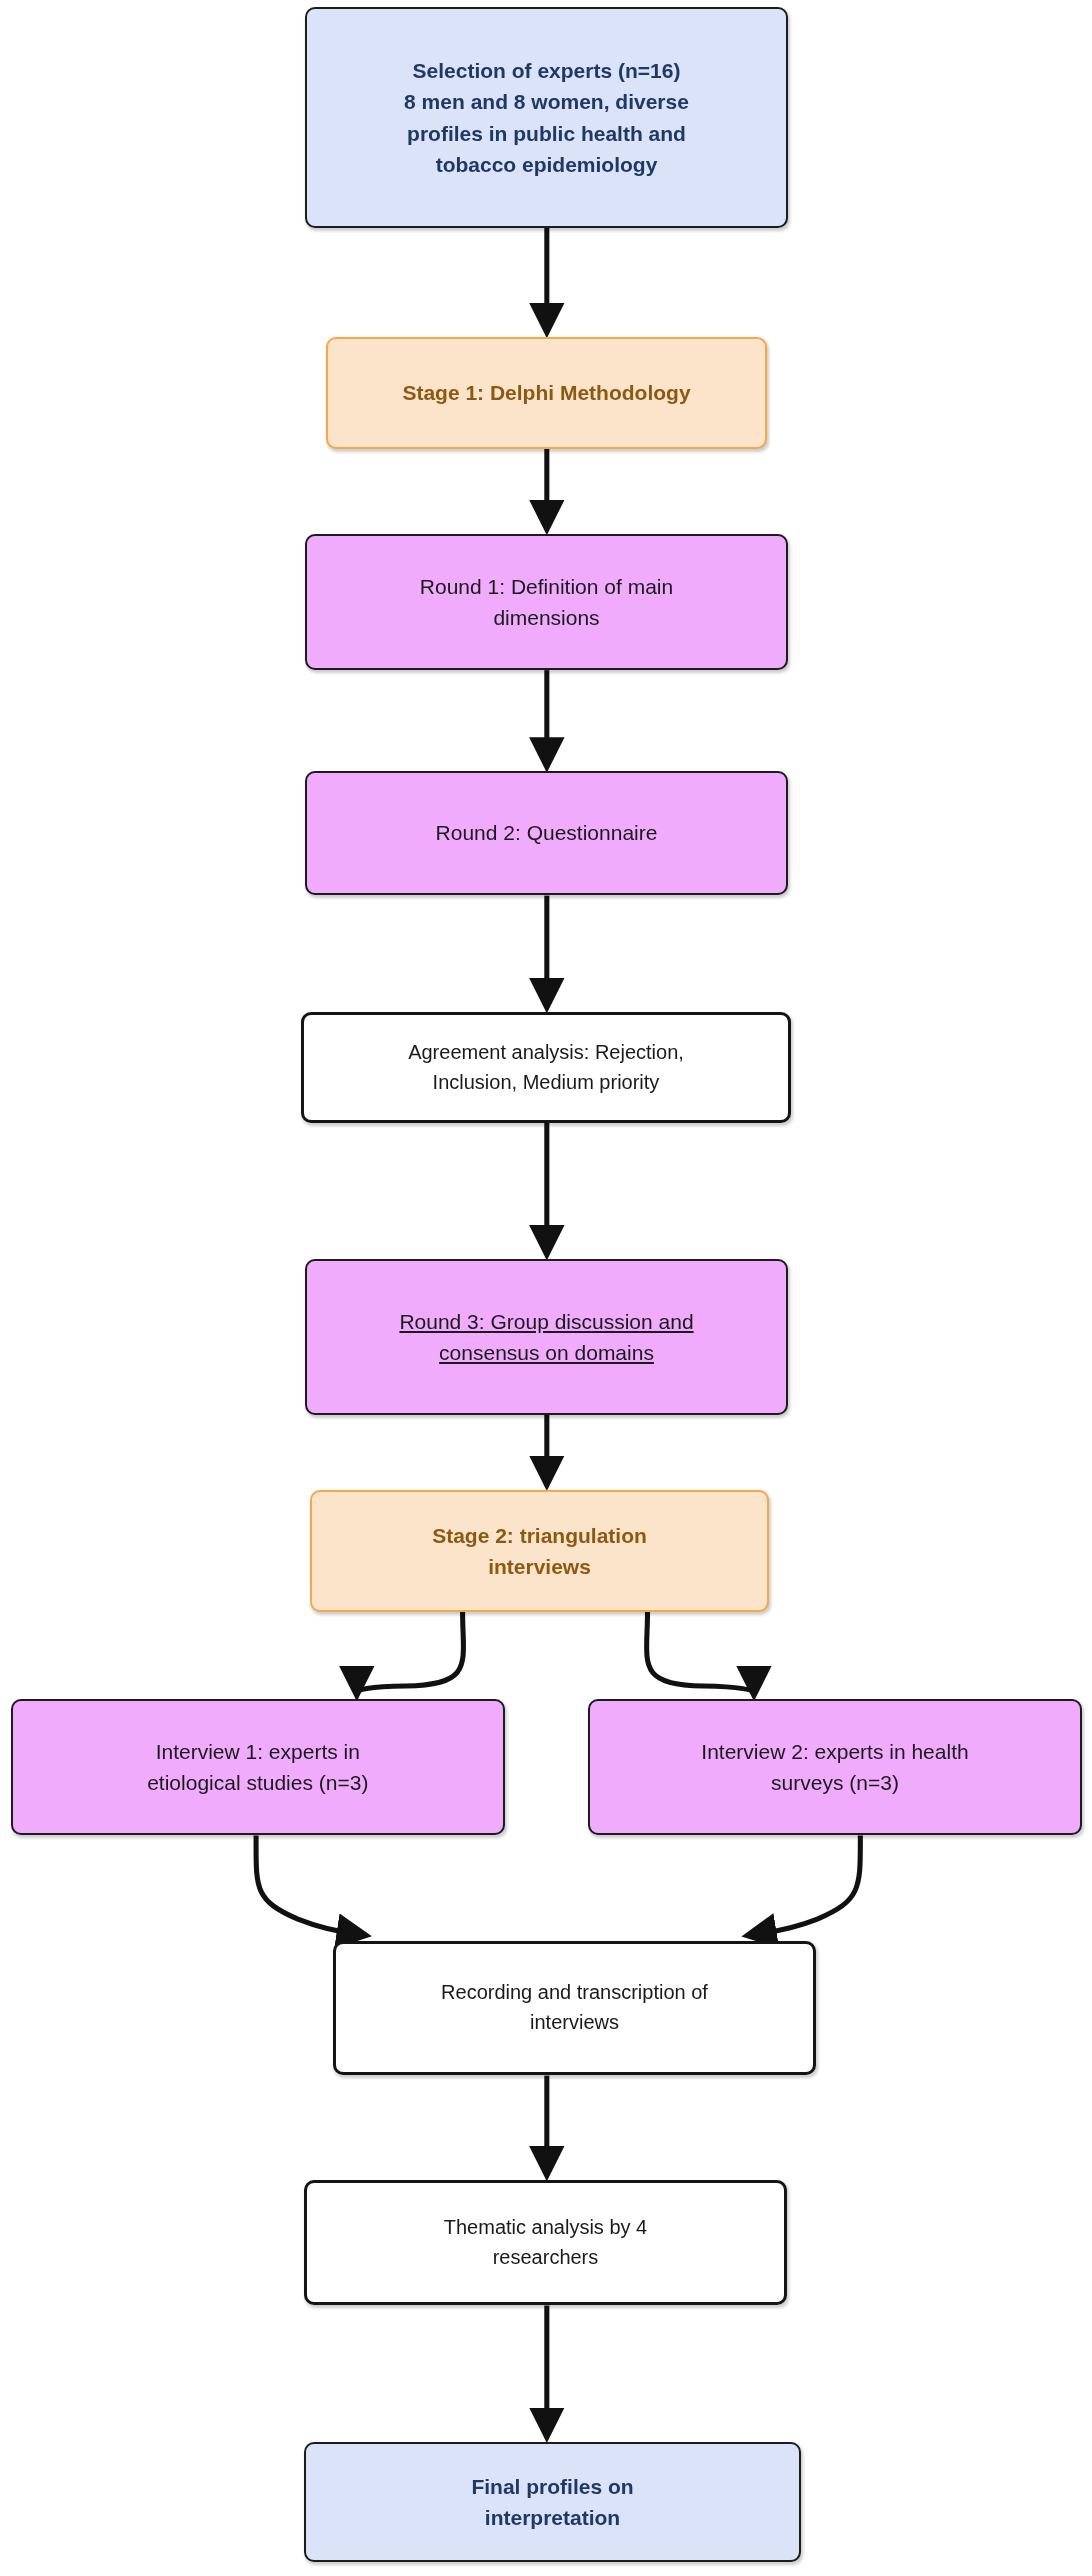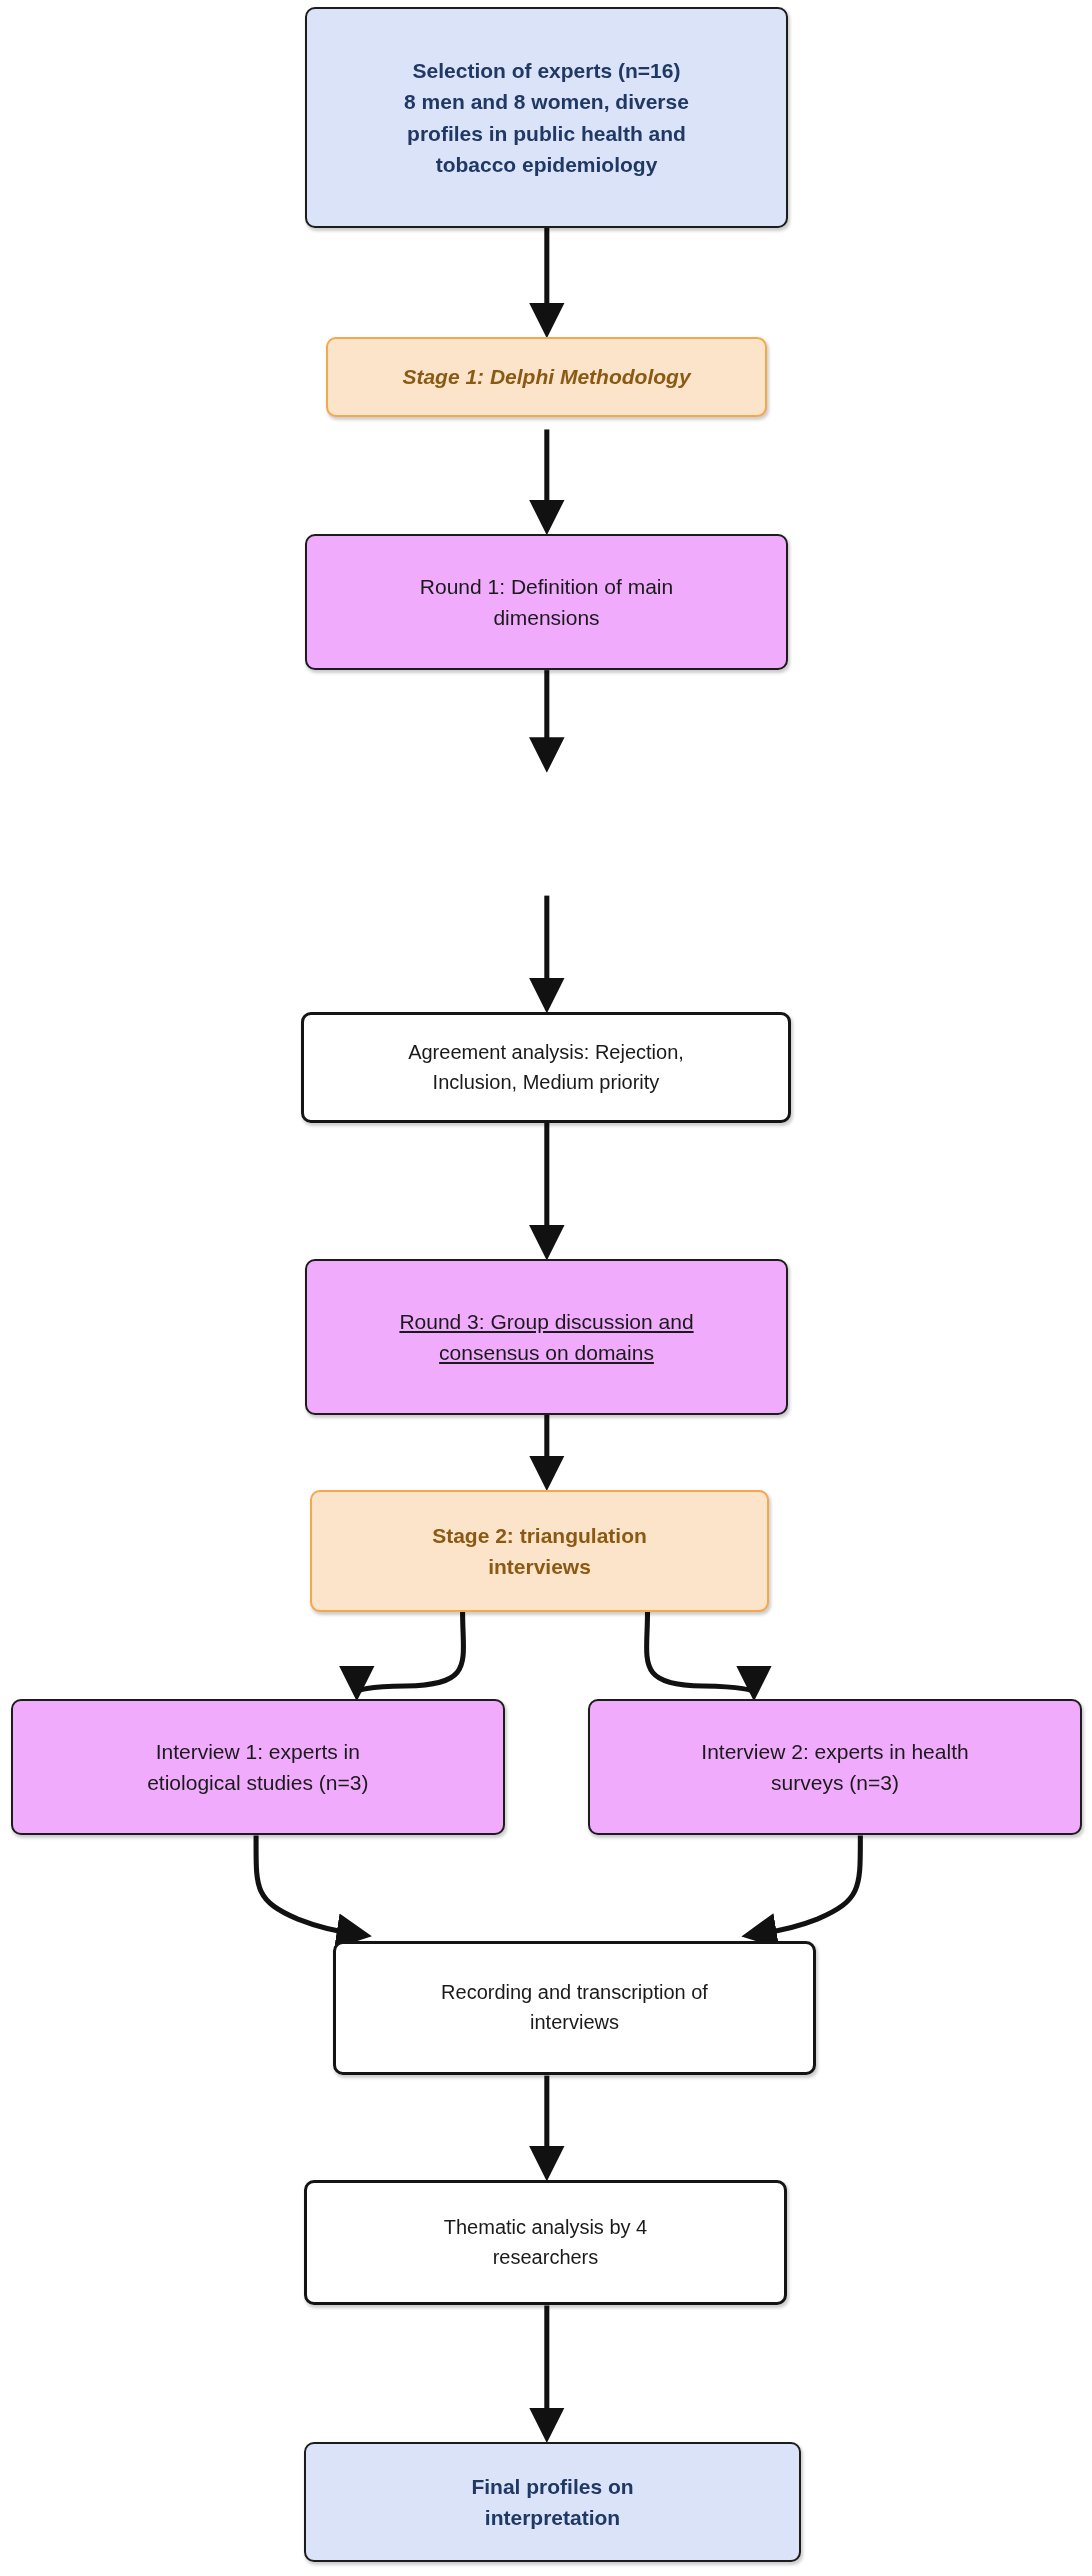--- a/index.html
+++ b/index.html
@@ -134,29 +134,32 @@
     </g>
   </svg>
 
   <div class="node node-blue" style="left: 305px; top: 7px; width: 483px; height: 221px;">
     <span class="node-label">Selection of experts (n=16)
 8 men and 8 women, diverse
 profiles in public health and
 tobacco epidemiology</span>
   </div>
 
-  <div class="node node-orange" style="left: 326px; top: 337px; width: 441px; height: 80px; font-style: italic;">
+  <div class="node node-orange" style="left: 326px; top: 337px; width: 441px; height: 112px;">
     <span class="node-label">Stage 1: Delphi Methodology</span>
   </div>
 
   <div class="node node-grey" style="left: 305px; top: 534px; width: 483px; height: 136px;">
     <span class="node-label">Round 1: Definition of main
 dimensions</span>
   </div>
 
+  <div class="node node-grey" style="left: 305px; top: 771px; width: 483px; height: 124px;">
+    <span class="node-label">Round 2: Questionnaire</span>
+  </div>
 
   <div class="node node-white" style="left: 301px; top: 1012px; width: 490px; height: 111px;">
     <span class="node-label">Agreement analysis: Rejection,
 Inclusion, Medium priority</span>
   </div>
 
   <div class="node node-grey" style="left: 305px; top: 1259px; width: 483px; height: 156px; text-decoration: underline;">
     <span class="node-label">Round 3: Group discussion and
 consensus on domains</span>
   </div>

